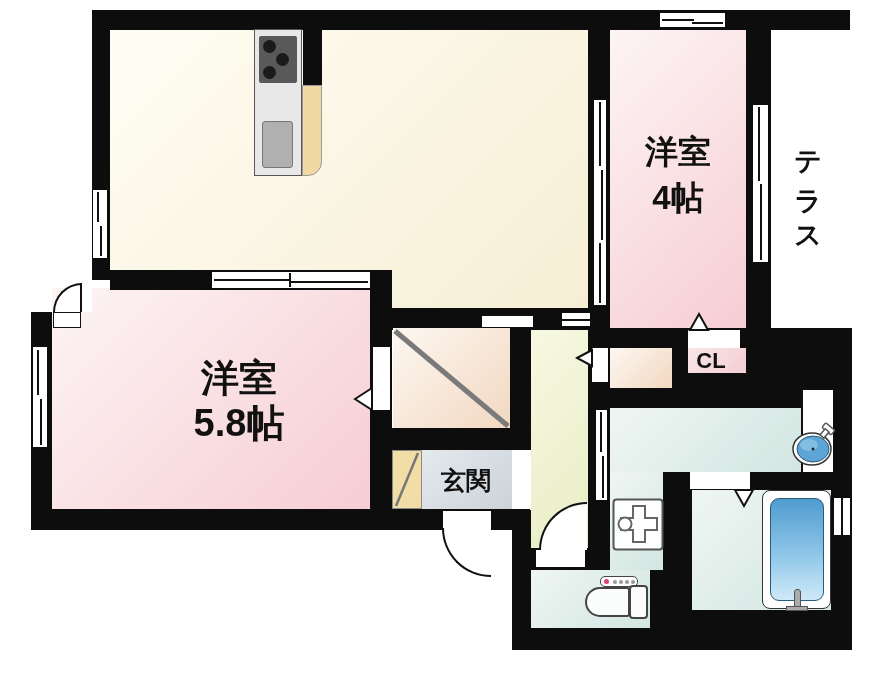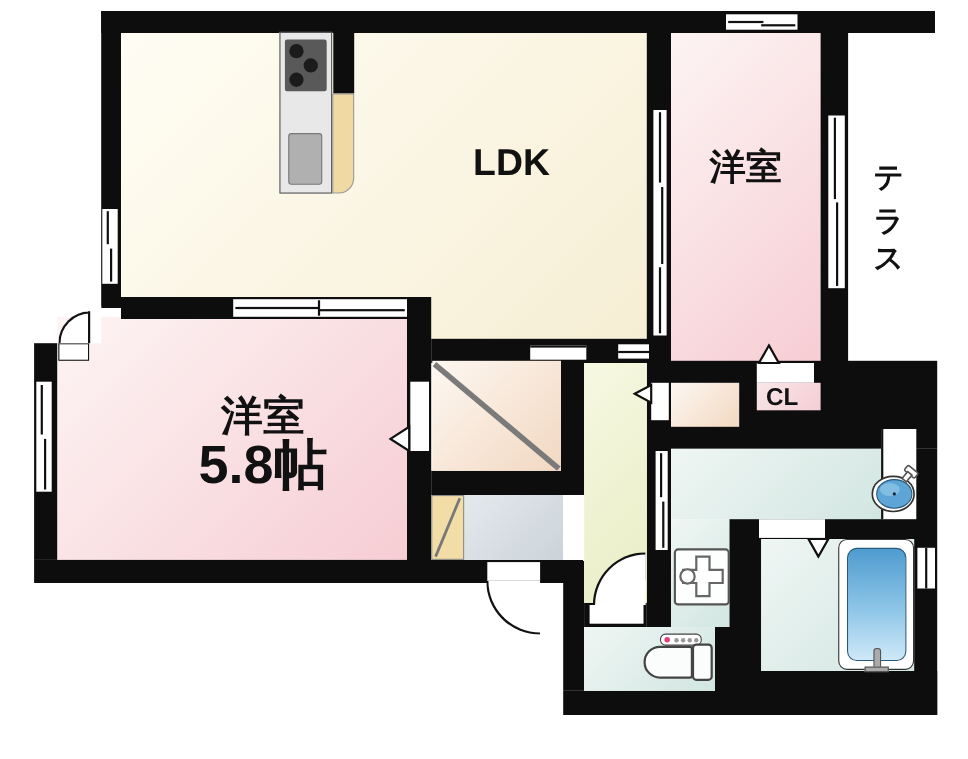--- a/index.html
+++ b/index.html
@@ -172,24 +172,25 @@
 
   <div style="left:600px;top:576px;width:38px;height:11px;background:#fff;border:1.5px solid #444;border-radius:5px;"></div>
   <div class="round" style="left:604px;top:579px;width:5px;height:5px;background:#e0407a;"></div>
   <div class="round" style="left:613px;top:580px;width:4px;height:4px;background:#999;"></div>
   <div class="round" style="left:619px;top:580px;width:4px;height:4px;background:#999;"></div>
   <div class="round" style="left:625px;top:580px;width:4px;height:4px;background:#999;"></div>
   <div class="round" style="left:631px;top:580px;width:4px;height:4px;background:#999;"></div>
   <div style="left:585px;top:587px;width:45px;height:30px;background:#fafdfc;border:2px solid #444;border-radius:15px 3px 3px 15px;"></div>
   <div style="left:629px;top:585px;width:19px;height:34px;background:#fafdfc;border:2px solid #444;border-radius:4px;"></div>
 
-  <div class="lbl" style="left:370px;top:126px;width:190px;height:44px;font-size:34px;">LDK</div>
 
   <div class="lbl" style="left:610px;top:130px;width:136px;height:44px;font-size:33px;">洋室</div>
+  <div class="lbl" style="left:610px;top:176px;width:136px;height:44px;font-size:33px;">4帖</div>
 
   <div class="lbl" style="left:92px;top:354px;width:294px;height:48px;font-size:38px;">洋室</div>
-  <div class="lbl" style="left:92px;top:400px;width:294px;height:46px;font-size:49px;text-align:right;">5.8帖</div>
+  <div class="lbl" style="left:92px;top:400px;width:294px;height:46px;font-size:38px;text-align:right;">5.8帖</div>
 
   <div class="lbl vert" style="left:786px;top:130px;width:44px;height:120px;font-size:27px;letter-spacing:7px;">テラス</div>
 
+  <div class="lbl" style="left:420px;top:464px;width:92px;height:32px;font-size:25px;">玄関</div>
   <div class="lbl" style="left:688px;top:348px;width:46px;height:25px;font-size:22px;">CL</div>
 
 </div>
 
 </body></html>

